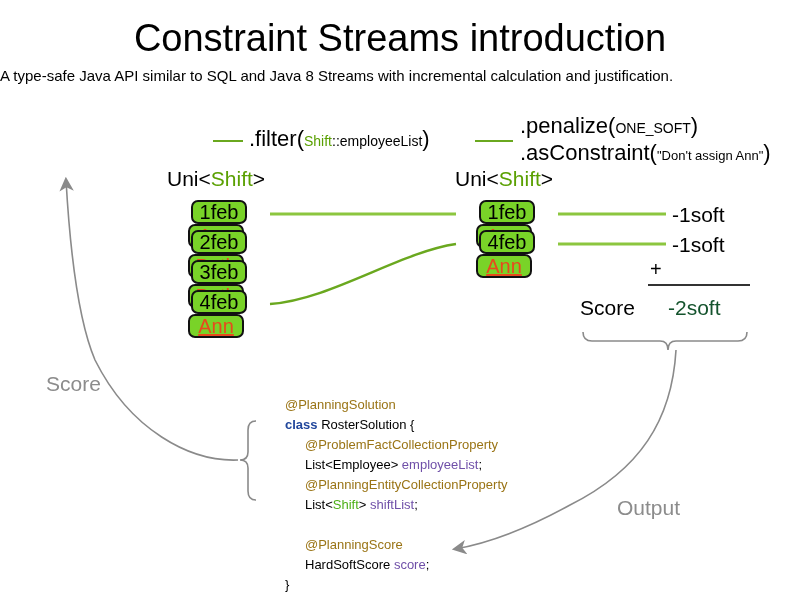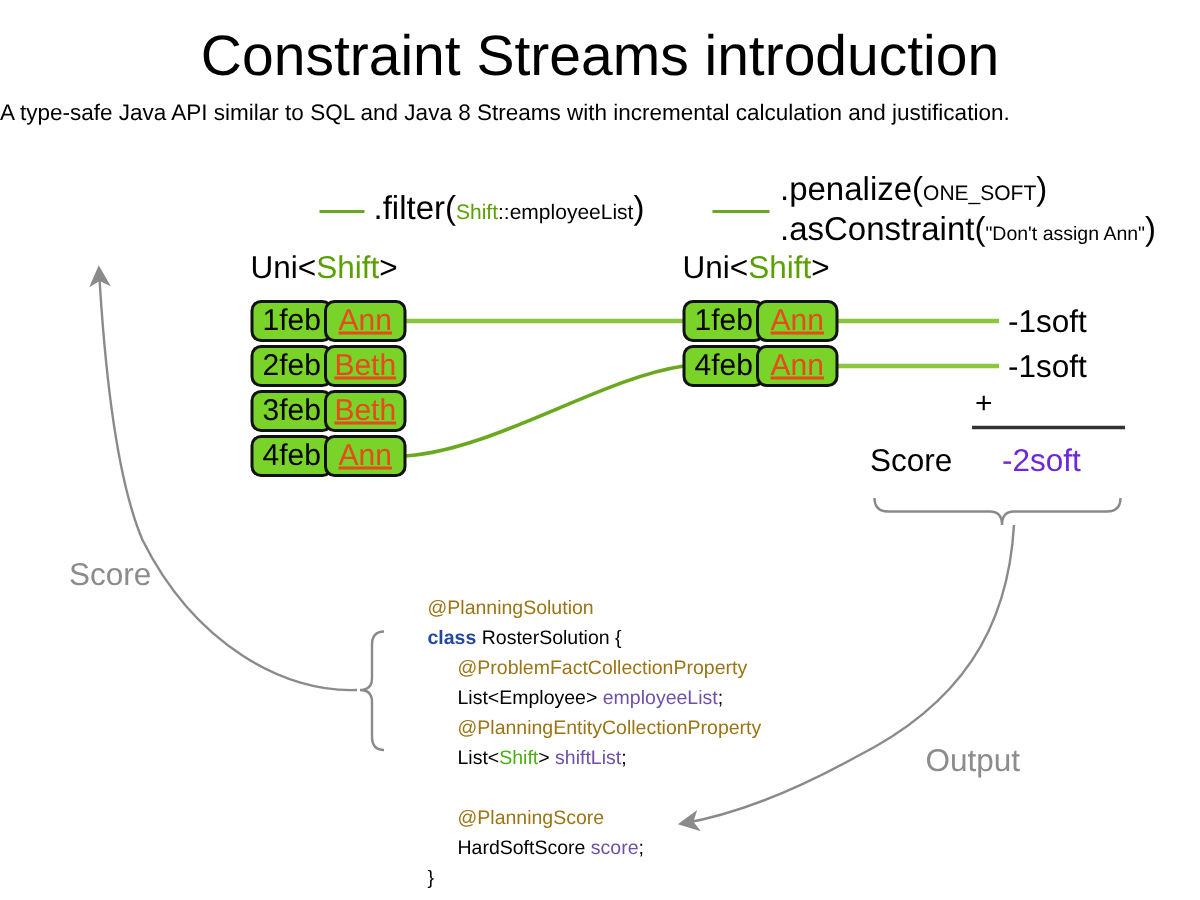--- a/index.html
+++ b/index.html
@@ -38,20 +38,21 @@
   .unilabel{position:absolute;font-size:21px;line-height:24px;white-space:nowrap;color:#000;}
   .uni-left{left:167px;top:167px;}
   .uni-right{left:455px;top:167px;}
 
   
   .cardgroup{position:absolute;}
   .card{
     position:relative;height:28px;width:104px;
     display:flex;align-items:center;
     margin-bottom:2px;
+    flex-direction:column;
   }
   .cell{
     background:#79d328;
     border:2px solid #111111;
     border-radius:7px;
     display:flex;align-items:center;justify-content:center;
     font-size:20px;line-height:20px;
     box-sizing:border-box;
     height:28px;
   }
@@ -62,21 +63,21 @@
   .grpB{left:455px;top:200px;}
 
   
   .soft{position:absolute;font-size:21px;line-height:24px;white-space:nowrap;color:#000;text-align:center;}
   .soft1{left:672px;top:203px;}
   .soft2{left:672px;top:233px;}
 
   
   .plus{position:absolute;left:650px;top:258px;font-size:20px;line-height:22px;color:#000;}
   .scorelabel{position:absolute;left:580px;top:296px;font-size:21px;line-height:24px;color:#000;}
-  .scoreval{position:absolute;left:668px;top:296px;font-size:21px;line-height:24px;color:#6d28d9;}
+  .scoreval{position:absolute;left:668px;top:296px;font-size:21px;line-height:24px;color:#14532d;}
 
   
   .code{
     position:absolute;left:264px;top:395px;
     font-size:13px;line-height:20px;
     color:#000;white-space:pre;margin-left:21px;
   }
   .code div{white-space:pre;}
   .ann{color:#9a7415;}
   .kw{color:#22479c;font-weight:bold;}

